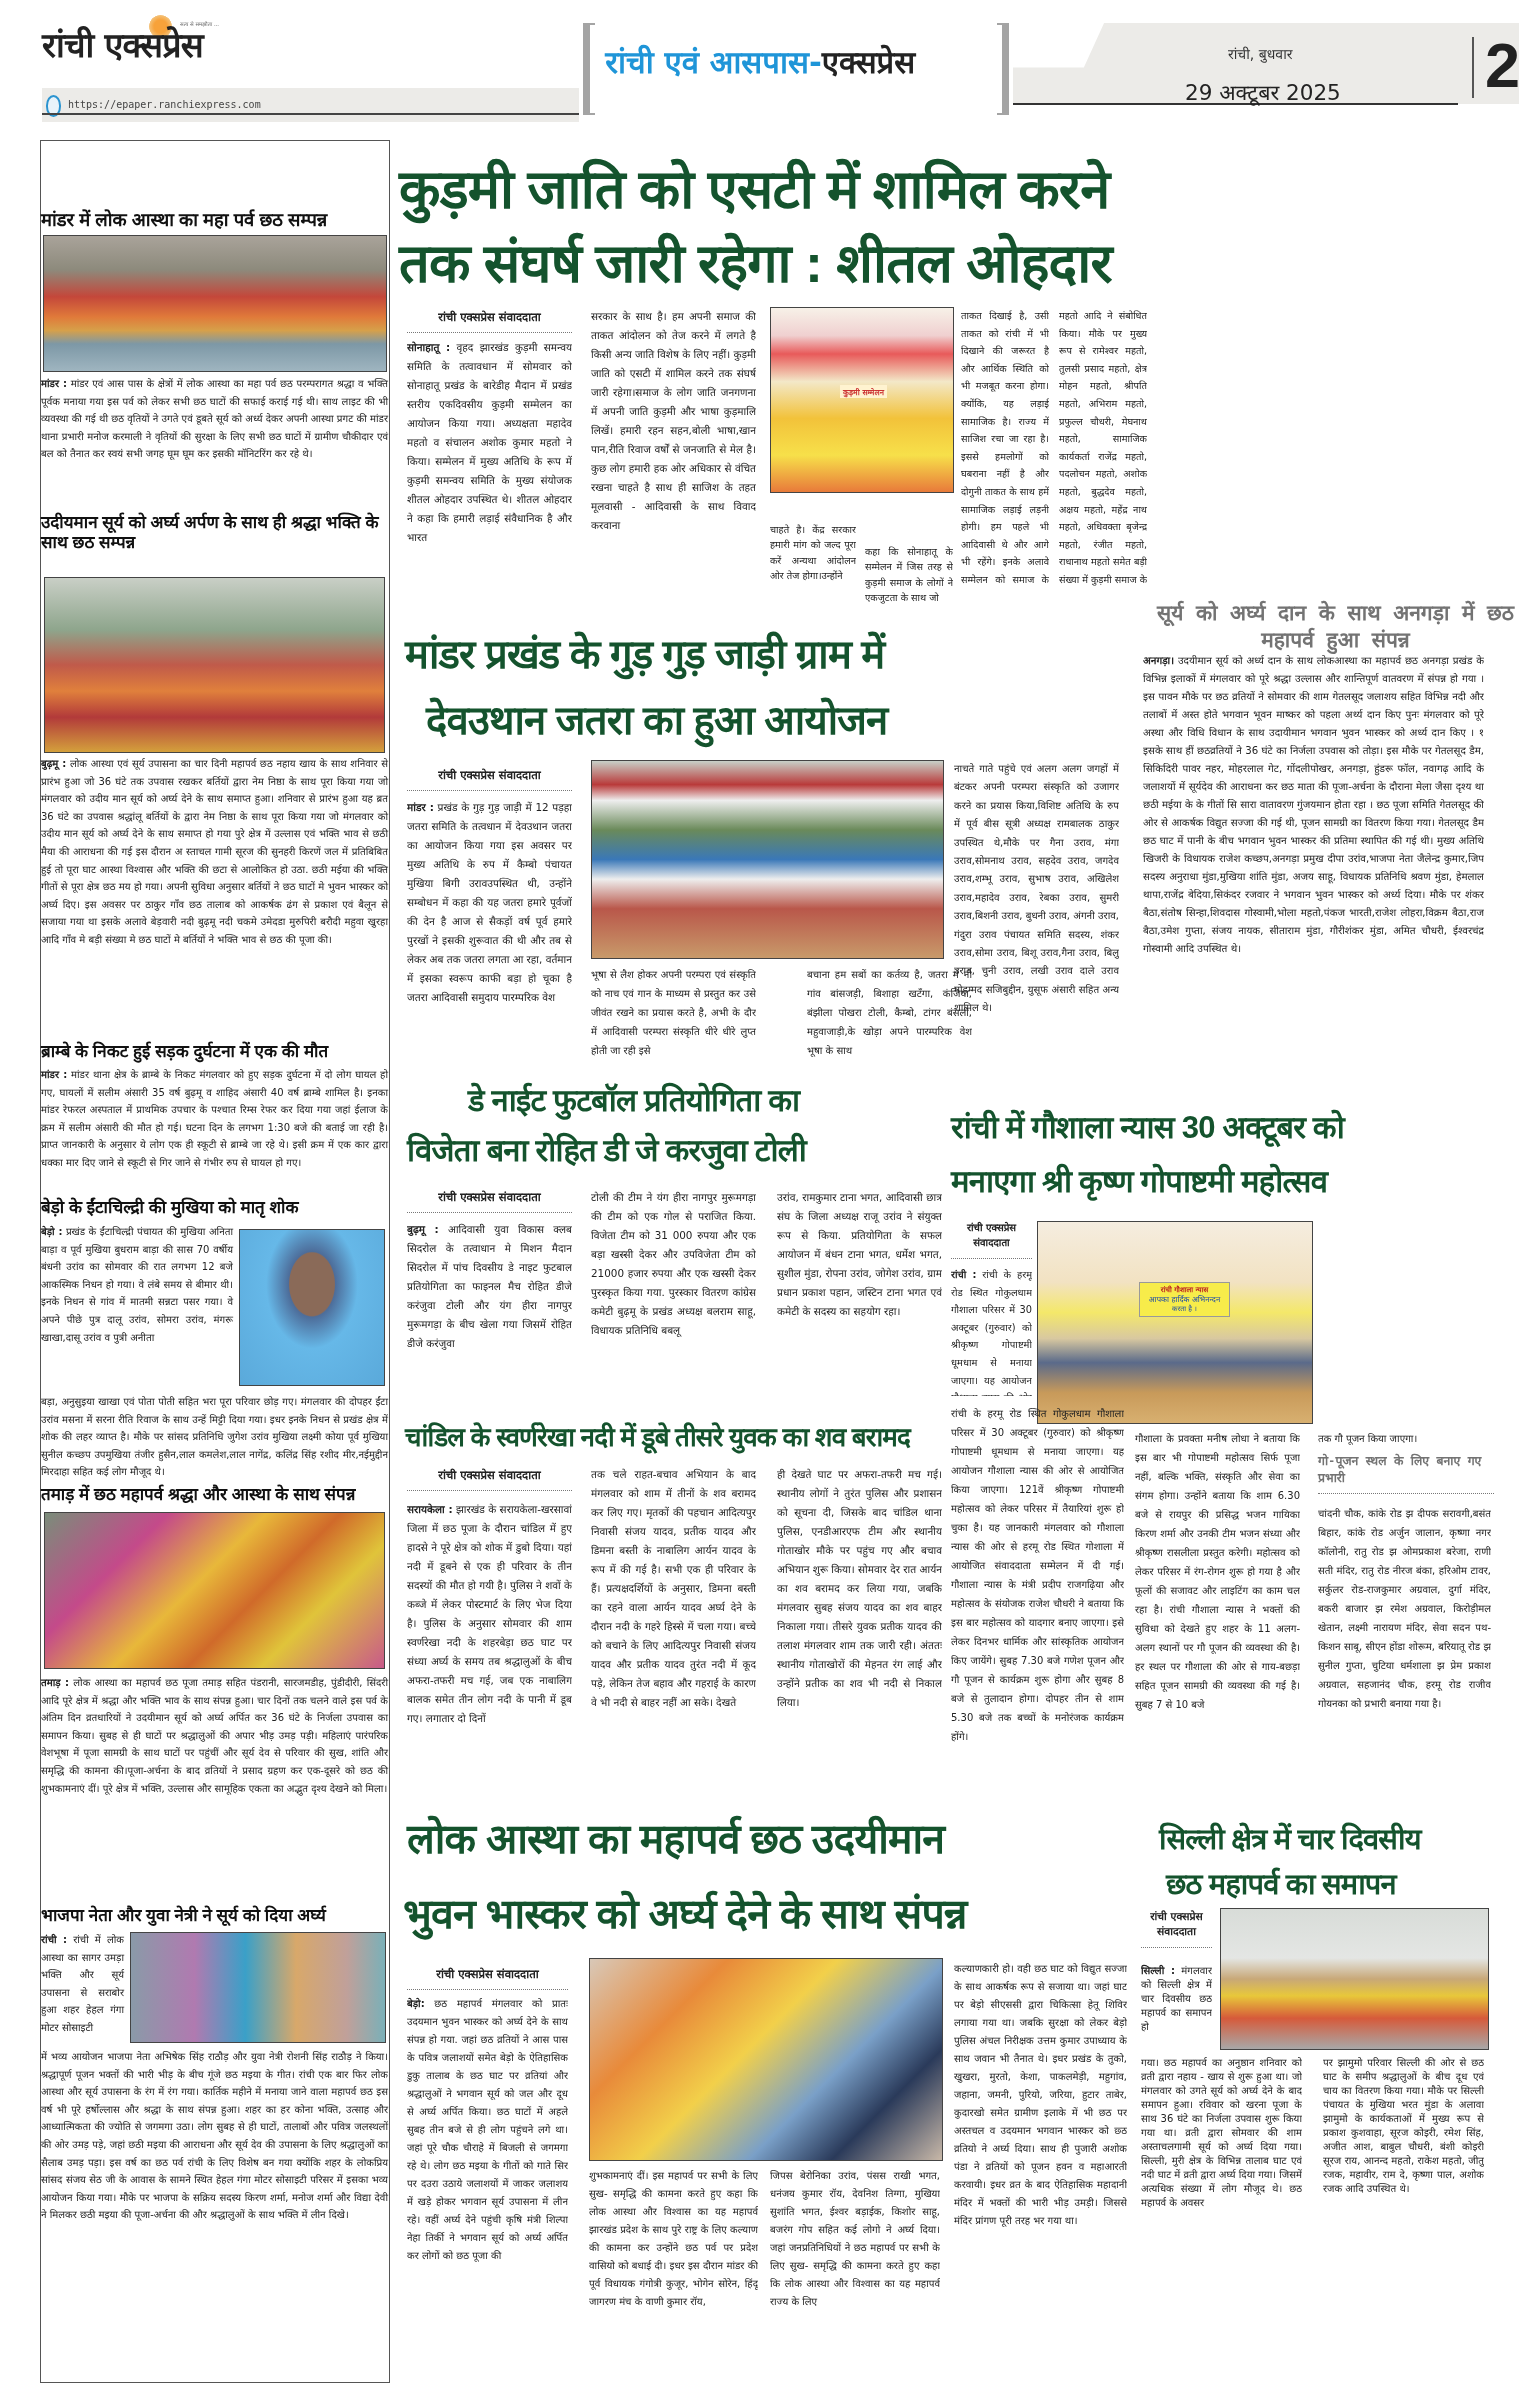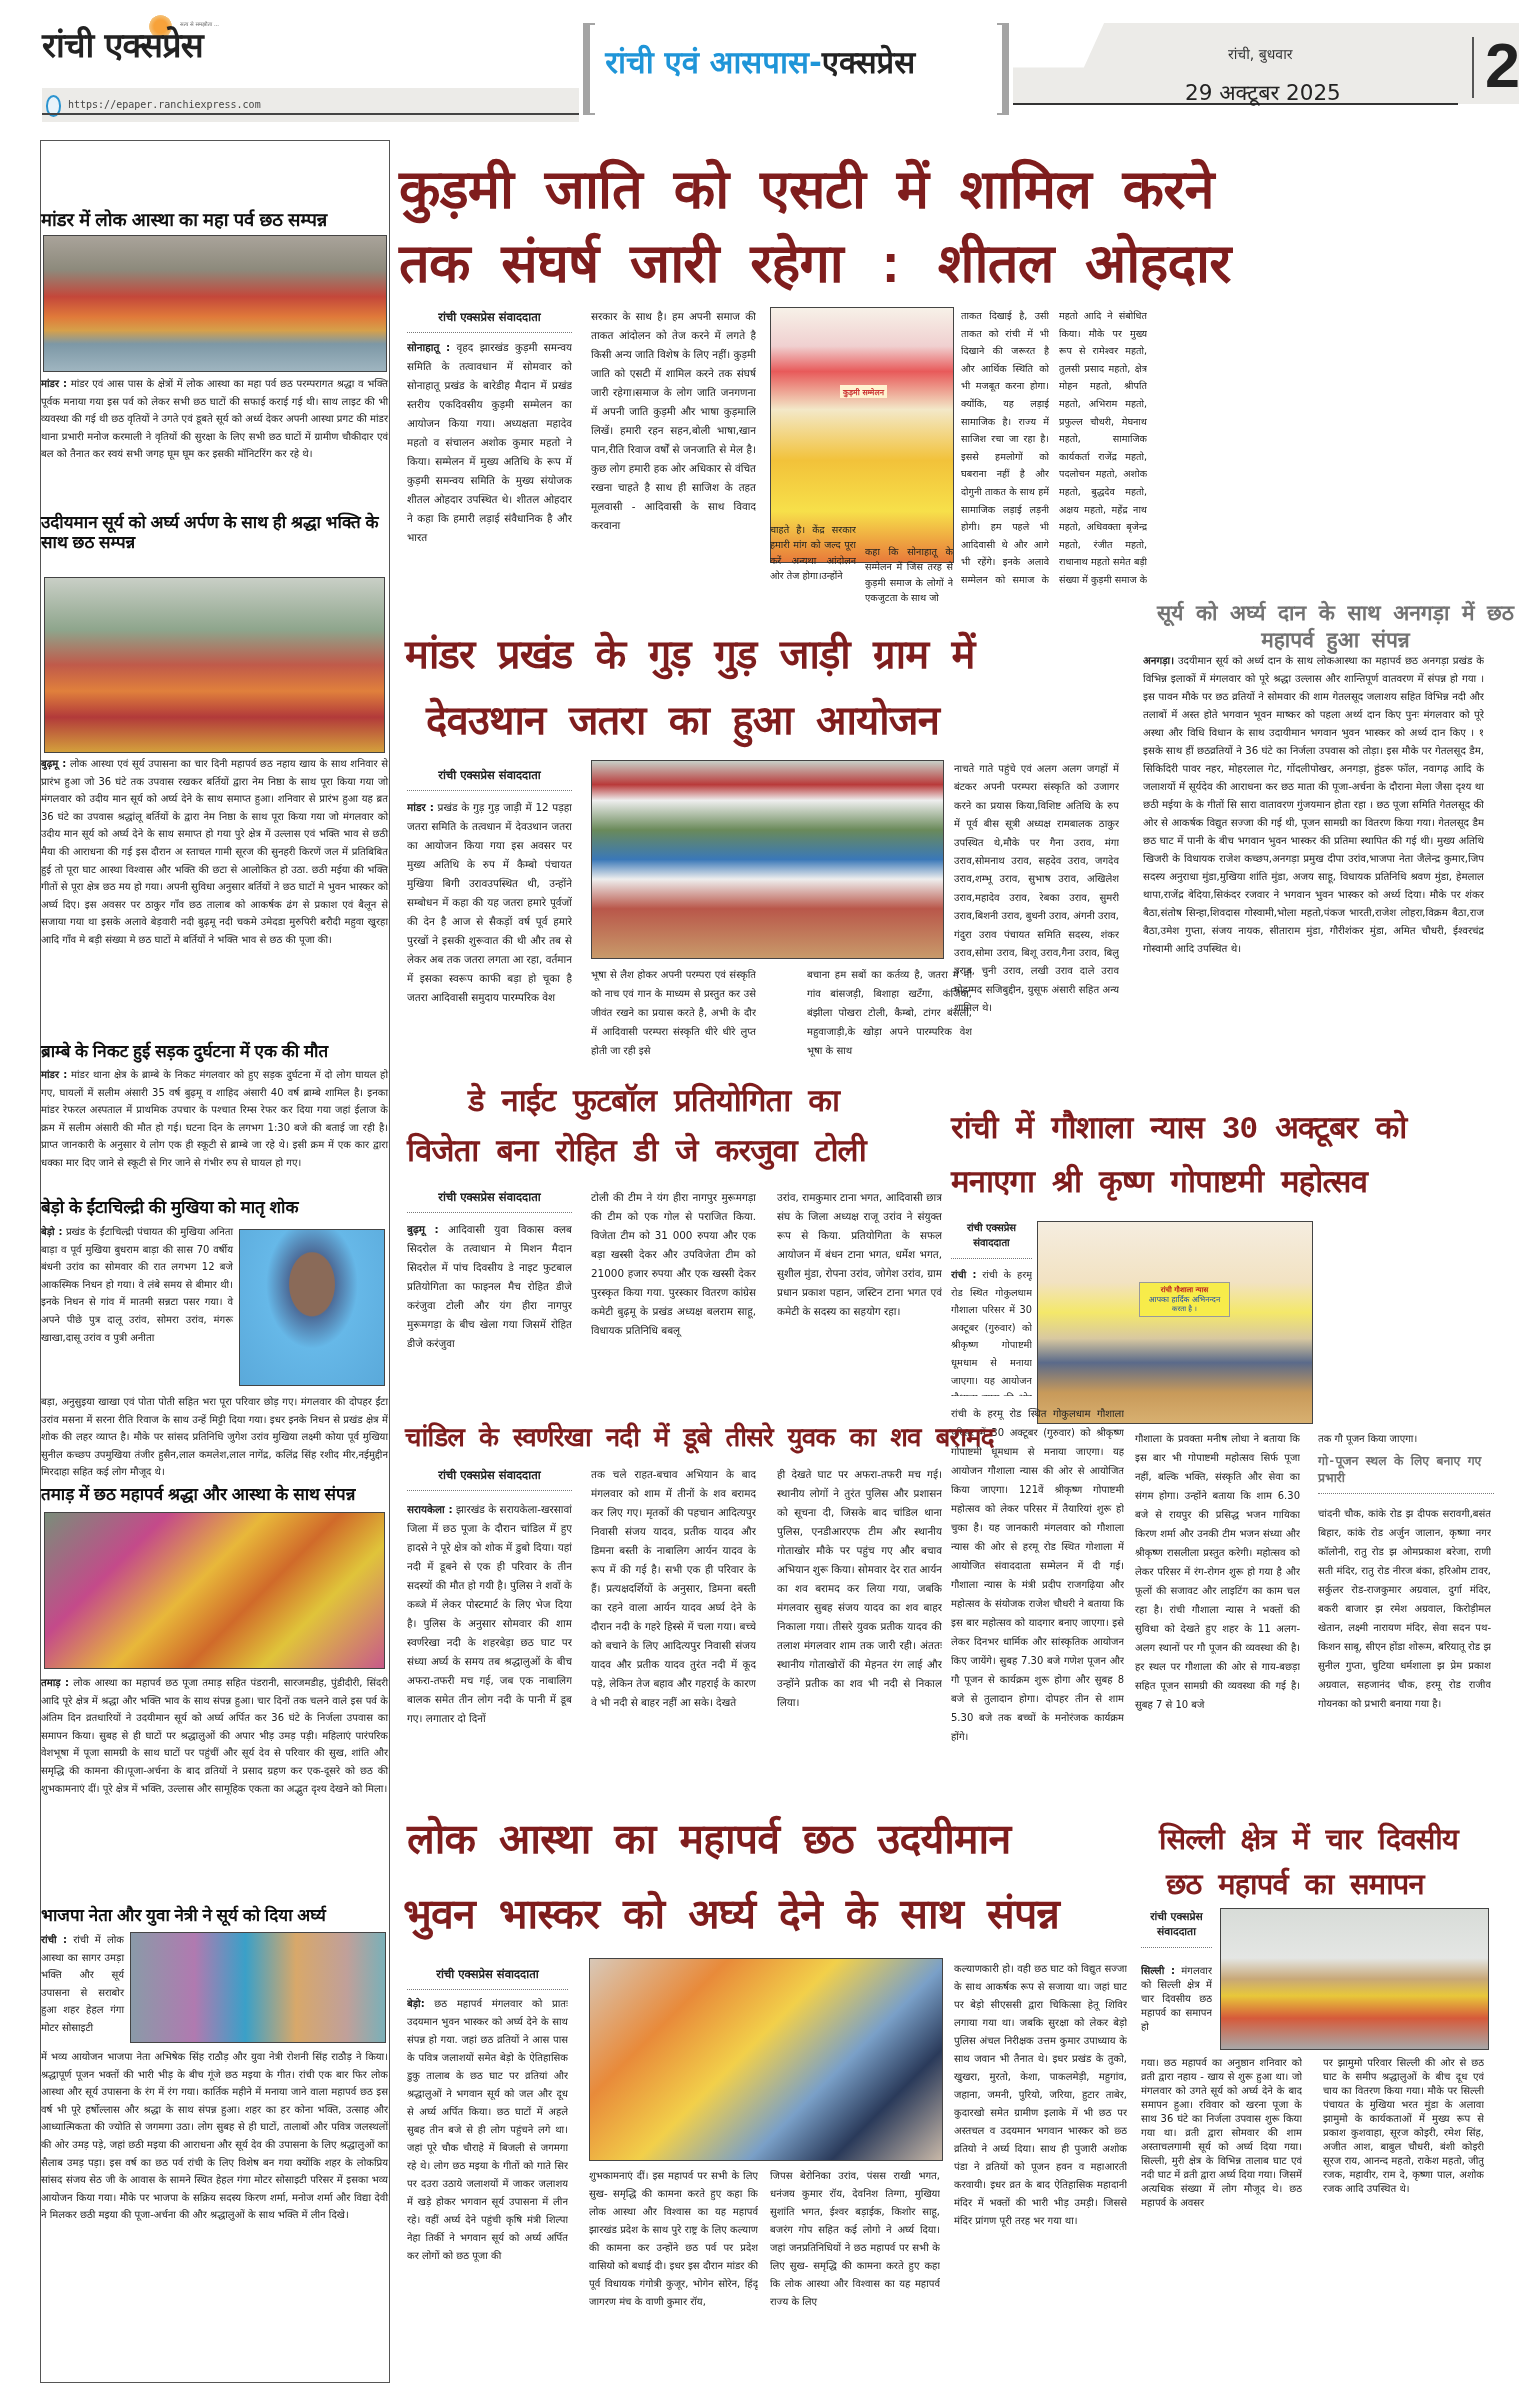--- a/index.html
+++ b/index.html
@@ -28,21 +28,21 @@
 .page-num{left:1485px;top:29px;font-size:63px;font-weight:bold;color:#222;font-family:"Liberation Sans",sans-serif}
 
 .left-col{left:40px;top:140px;width:350px;height:2243px;border:1.5px solid #555}
 .brief-head{position:absolute;left:1.5px;top:1.5px;width:344px;height:61px;background:#f47553;border:0.8px solid #c44}
 .brief-head span{position:absolute;left:0;right:0;top:7.7px;text-align:center;color:#fff;font-size:35px;font-weight:bold}
 .lh{position:absolute;left:0;font-family:"Liberation Sans",sans-serif;font-weight:bold;color:#111;line-height:1.15}
 .lp{position:absolute;left:0;width:347px;font-size:10px;line-height:17.6px;text-align:justify;color:#222}
 .lp b{font-weight:bold}
 .photo{position:absolute;overflow:hidden;border:1.5px solid #444}
 
-.big-head{font-family:Liberation Mono, monospace;font-weight:bold;color:#7f1d1d;position:absolute;white-space:nowrap;letter-spacing:-0.8px}
+.big-head{font-family:Liberation Sans, sans-serif;font-weight:bold;color:#14532d;position:absolute;white-space:nowrap;letter-spacing:-0.8px}
 .byline{position:absolute;font-size:11.5px;font-weight:bold;color:#222;text-align:center;border-bottom:0.8px dotted #777;padding-bottom:7.7px}
 .col{position:absolute;font-size:10.4px;line-height:19px;text-align:justify;color:#222;overflow:hidden}
 .col b{font-weight:bold}
 .subhead{position:absolute;font-weight:bold;font-family:Liberation Mono, monospace;color:#737373}
 </style>
 </head>
 <body>
 
 <div class="abs mast-left">
   <div class="mast-sun"></div>
@@ -89,21 +89,21 @@
   <div class="lp" style="top:1790px;width:83px"><b>रांची :</b><span> रांची में लोक आस्था का सागर उमड़ा भक्ति और सूर्य उपासना से सराबोर हुआ शहर हेहल गंगा मोटर सोसाइटी</span></div>
   <div class="photo" style="left:89px;top:1791px;width:256px;height:111px;background:linear-gradient(90deg,#8a9aa8 0%,#b07ab0 25%,#3aa0c8 45%,#d8a86a 65%,#c0a09a 85%,#7ab0b8 100%)"></div>
   <div class="lp" style="top:1907px">में भव्य आयोजन भाजपा नेता अभिषेक सिंह राठौड़ और युवा नेत्री रोशनी सिंह राठौड़ ने किया। श्रद्धापूर्ण पूजन भक्तों की भारी भीड़ के बीच गूंजे छठ मइया के गीत। रांची एक बार फिर लोक आस्था और सूर्य उपासना के रंग में रंग गया। कार्तिक महीने में मनाया जाने वाला महापर्व छठ इस वर्ष भी पूरे हर्षोल्लास और श्रद्धा के साथ संपन्न हुआ। शहर का हर कोना भक्ति, उत्साह और आध्यात्मिकता की ज्योति से जगमगा उठा। लोग सुबह से ही घाटों, तालाबों और पवित्र जलस्थलों की ओर उमड़ पड़े, जहां छठी मइया की आराधना और सूर्य देव की उपासना के लिए श्रद्धालुओं का सैलाब उमड़ पड़ा। इस वर्ष का छठ पर्व रांची के लिए विशेष बन गया क्योंकि शहर के लोकप्रिय सांसद संजय सेठ जी के आवास के सामने स्थित हेहल गंगा मोटर सोसाइटी परिसर में इसका भव्य आयोजन किया गया। मौके पर भाजपा के सक्रिय सदस्य किरण शर्मा, मनोज शर्मा और विद्या देवी ने मिलकर छठी मइया की पूजा-अर्चना की और श्रद्धालुओं के साथ भक्ति में लीन दिखे।</div>
 </div>
 
 <div class="big-head" style="left:399px;top:150px;font-size:54px">कुड़मी जाति को एसटी में शामिल करने</div>
 <div class="big-head" style="left:399px;top:224px;font-size:54px">तक संघर्ष जारी रहेगा : शीतल ओहदार</div>
 <div class="byline" style="left:407px;top:309px;width:165px">रांची एक्सप्रेस संवाददाता</div>
 <div class="col" style="left:407px;top:338px;width:165px;height:253px"><b>सोनाहातू :</b><span> वृहद झारखंड कुड़मी समन्वय समिति के तत्वावधान में सोमवार को सोनाहातू प्रखंड के बारेडीह मैदान में प्रखंड स्तरीय एकदिवसीय कुड़मी सम्मेलन का आयोजन किया गया। अध्यक्षता महादेव महतो व संचालन अशोक कुमार महतो ने किया। सम्मेलन में मुख्य अतिथि के रूप में कुड़मी समन्वय समिति के मुख्य संयोजक शीतल ओहदार उपस्थित थे। शीतल ओहदार ने कहा कि हमारी लड़ाई संवैधानिक है और भारत</span></div>
 <div class="col" style="left:591px;top:307px;width:165px;height:284px">सरकार के साथ है। हम अपनी समाज की ताकत आंदोलन को तेज करने में लगते है किसी अन्य जाति विशेष के लिए नहीं। कुड़मी जाति को एसटी में शामिल करने तक संघर्ष जारी रहेगा।समाज के लोग जाति जनगणना में अपनी जाति कुड़मी और भाषा कुड़मालि लिखें। हमारी रहन सहन,बोली भाषा,खान पान,रीति रिवाज वर्षों से जनजाति से मेल है। कुछ लोग हमारी हक ओर अधिकार से वंचित रखना चाहते है साथ ही साजिश के तहत मूलवासी - आदिवासी के साथ विवाद करवाना</div>
-<div class="photo" style="left:770px;top:307px;width:184px;height:256px;background:linear-gradient(180deg,#f7f1e8 0%,#f0d0d0 15%,#e85a5a 25%,#f3e8c8 40%,#f2c23a 60%,#f7e04a 80%,#e87a3a 100%)">
+<div class="photo" style="left:770px;top:307px;width:184px;height:186px;background:linear-gradient(180deg,#f7f1e8 0%,#f0d0d0 15%,#e85a5a 25%,#f3e8c8 40%,#f2c23a 60%,#f7e04a 80%,#e87a3a 100%)">
   <div style="position:absolute;left:69px;top:77px;background:#fff3d0;color:#c33;font-size:7.7px;font-weight:bold;padding:1.5px 3.1px">कुड़मी सम्मेलन</div>
 </div>
 <div class="col" style="left:770px;top:522px;width:86px;height:65px;font-size:9.6px;line-height:15.3px">चाहते है। केंद्र सरकार हमारी मांग को जल्द पूरा करें अन्यथा आंदोलन ओर तेज होगा।उन्होंने</div>
 <div class="col" style="left:865px;top:544px;width:88px;height:65px;font-size:9.6px;line-height:15.3px">कहा कि सोनाहातू के सम्मेलन में जिस तरह से कुड़मी समाज के लोगों ने एकजुटता के साथ जो</div>
 <div class="col" style="left:961px;top:307px;width:88px;height:284px;font-size:9.6px;line-height:17.6px">ताकत दिखाई है, उसी ताकत को रांची में भी दिखाने की जरूरत है और आर्थिक स्थिति को भी मजबूत करना होगा। क्योंकि, यह लड़ाई सामाजिक है। राज्य में साजिश रचा जा रहा है। इससे हमलोगों को घबराना नहीं है और दोगुनी ताकत के साथ हमें सामाजिक लड़ाई लड़नी होगी। हम पहले भी आदिवासी थे और आगे भी रहेंगे। इनके अलावे सम्मेलन को समाज के अगुवा नेता लालचन महतो , संरक्षक दानी सिंह महतो, पंचपरगना संयोजक ललित मोहन महतो, देवी राम महतो, धीरेंद्र</div>
 <div class="col" style="left:1059px;top:307px;width:88px;height:284px;font-size:9.6px;line-height:17.6px">महतो आदि ने संबोधित किया। मौके पर मुख्य रूप से रामेश्वर महतो, तुलसी प्रसाद महतो, क्षेत्र मोहन महतो, श्रीपति महतो, अभिराम महतो, प्रफुल्ल चौधरी, मेघनाथ महतो, सामाजिक कार्यकर्ता राजेंद्र महतो, पदलोचन महतो, अशोक महतो, बुद्धदेव महतो, अक्षय महतो, महेंद्र नाथ महतो, अधिवक्ता बृजेन्द्र महतो, रंजीत महतो, राधानाथ महतो समेत बड़ी संख्या में कुड़मी समाज के महिला - पुरूष उपस्थित थे। इधर सम्मेलन के दौरान रंगारंग सांस्कृतिक कार्यक्रम भी आयोजित किया गया।</div>
 
 <div class="big-head" style="left:405px;top:625px;font-size:40px">मांडर प्रखंड के गुड़ गुड़ जाड़ी ग्राम में</div>
 <div class="big-head" style="left:426px;top:691px;font-size:40px">देवउथान जतरा का हुआ आयोजन</div>
 <div class="byline" style="left:407px;top:767px;width:165px">रांची एक्सप्रेस संवाददाता</div>

